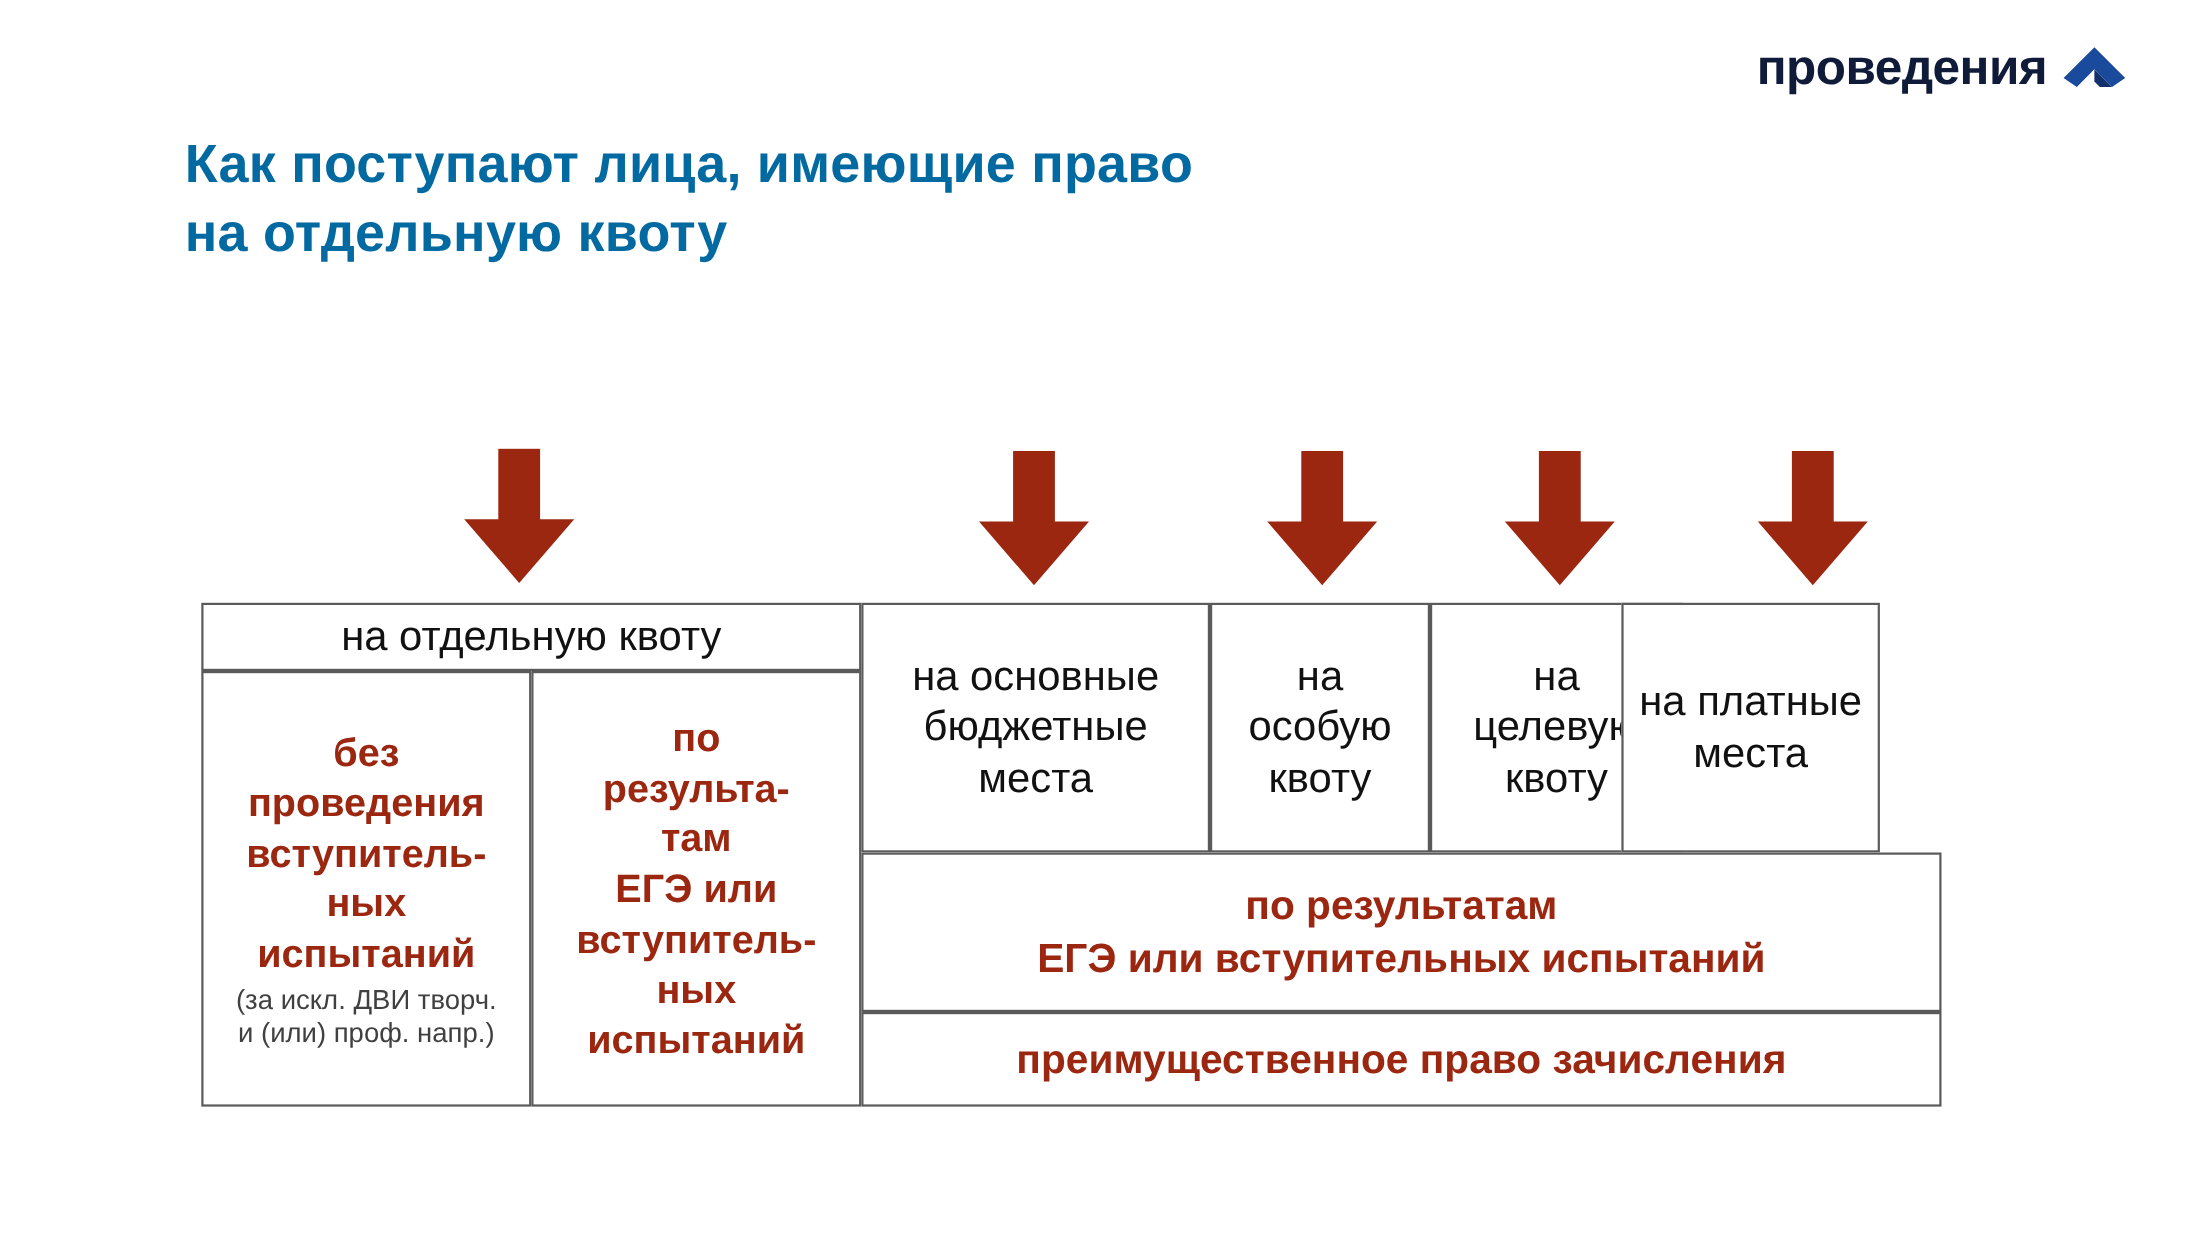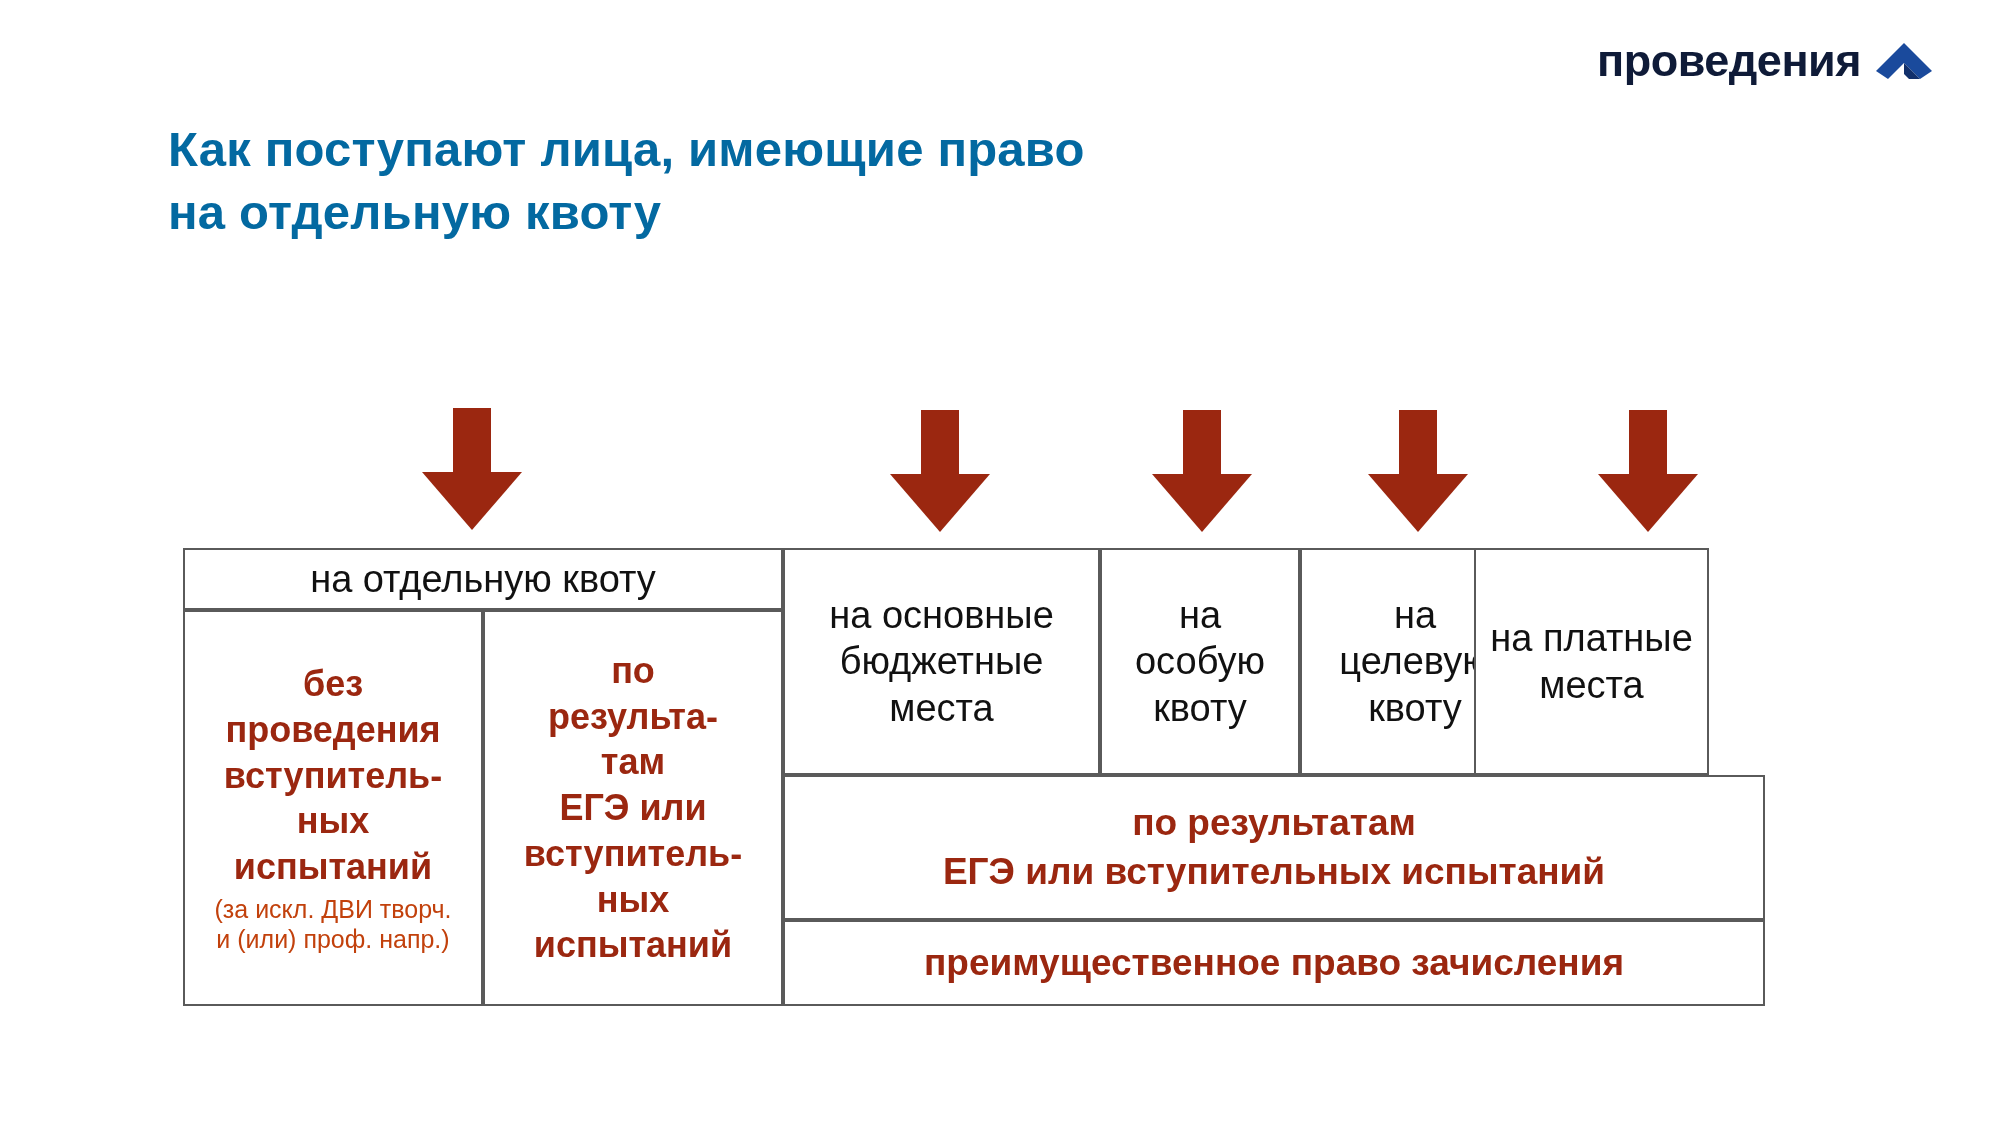--- a/index.html
+++ b/index.html
@@ -112,21 +112,21 @@
     white-space: pre-line;
   }
   .red-wide {
     color: #9B2710;
     font-size: 37px;
     font-weight: bold;
     line-height: 1.3;
     white-space: pre-line;
   }
   .sub {
-    color: #c2410c;
+    color: #404040;
     font-size: 25px;
     font-weight: normal;
     line-height: 1.22;
     white-space: pre-line;
     margin-top: 4px;
   }
   .stack {
     display: flex;
     flex-direction: column;
     align-items: center;

